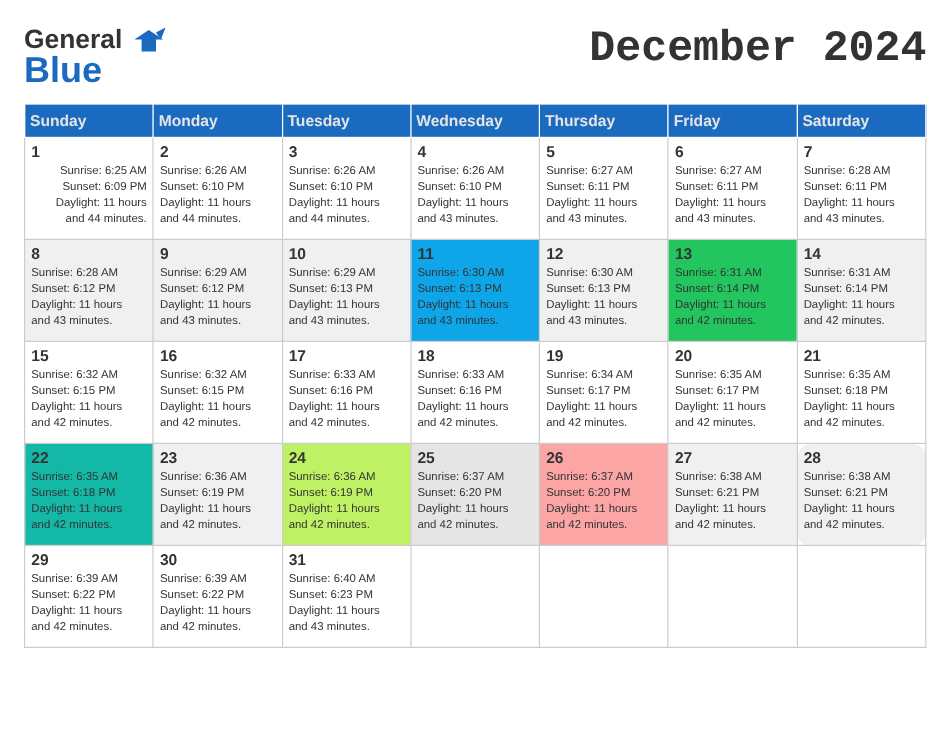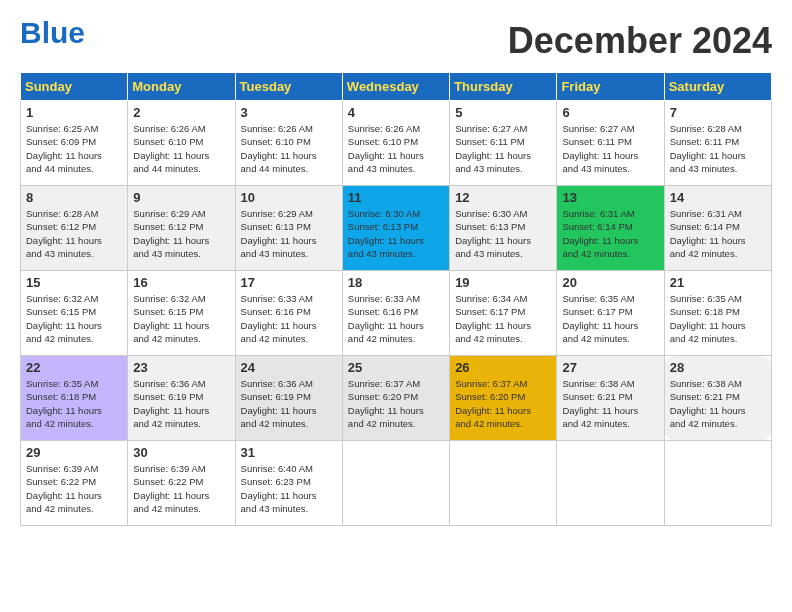--- a/index.html
+++ b/index.html
@@ -21,37 +21,38 @@
       flex-direction: column;
       align-items: flex-start;
     }
     .logo-line {
       display: flex;
       align-items: center;
       gap: 4px;
     }
     .title-area {
       text-align: right;
+      font-family: Liberation Mono, monospace;
     }
     .month-title {
       font-size: 36px;
       font-weight: bold;
       color: #333;
     }
     .subtitle {
       font-size: 14px;
       color: #555;
     }
     .calendar {
       width: 100%;
       border-collapse: collapse;
     }
     .calendar th {
       background: #1a6bbf;
-      color: #fde047;
+      color: #e5e5e5;
       font-size: 13px;
       font-weight: bold;
       padding: 6px 4px;
       text-align: left;
       border: 1px solid #fff;
     }
     .calendar td {
       border: 1px solid #ccc;
       vertical-align: top;
       padding: 4px 5px;
@@ -77,20 +78,29 @@
     }
     .empty {
       background: #fff !important;
     }
   </style>
 </head>
 <body>
 
 <div class="header-area">
   <div class="logo">
+    <div class="logo-line">
+      <span style="font-size:22px;font-weight:bold;">
+        <span style="color:#333;">General</span>
+        <svg width="28" height="22" viewBox="0 0 28 22" style="vertical-align:middle;margin-left:2px;">
+          <polygon points="14,2 26,10 20,10 20,20 8,20 8,10 2,10" fill="#1a6bbf"></polygon>
+          <polygon points="20,4 28,0 24,10" fill="#1a6bbf"></polygon>
+        </svg>
+      </span>
+    </div>
     <div style="font-size:30px;font-weight:bold;color:#1a6bbf;margin-top:-4px;">Blue</div>
   </div>
   <div class="title-area">
     <div class="month-title">December 2024</div>
   </div>
 </div>
 
 <table class="calendar" id="cal-table">
   <thead id="cal-head">
       <tr>
@@ -100,21 +110,21 @@
         <th>Wednesday</th>
         <th>Thursday</th>
         <th>Friday</th>
         <th>Saturday</th>
       </tr>
     </thead>
   <tbody id="cal-body">
       <tr>
         <td>
           <span class="day-num">1</span>
-          <div class="day-info" style="white-space: pre-line;">Sunrise: 6:25 AM
+          <div class="day-info" style="white-space: pre-line; text-align: right;">Sunrise: 6:25 AM
 Sunset: 6:09 PM
 Daylight: 11 hours
 and 44 minutes.</div>
         </td>
         <td>
           <span class="day-num">2</span>
           <div class="day-info" style="white-space: pre-line;">Sunrise: 6:26 AM
 Sunset: 6:10 PM
 Daylight: 11 hours
 and 44 minutes.</div>
@@ -251,49 +261,49 @@
         </td>
         <td>
           <span class="day-num">21</span>
           <div class="day-info" style="white-space: pre-line;">Sunrise: 6:35 AM
 Sunset: 6:18 PM
 Daylight: 11 hours
 and 42 minutes.</div>
         </td>
       </tr>
       <tr>
-        <td style="background: #c4b5fd;">
+        <td style="background: #14b8a6;">
           <span class="day-num">22</span>
           <div class="day-info" style="white-space: pre-line;">Sunrise: 6:35 AM
 Sunset: 6:18 PM
 Daylight: 11 hours
 and 42 minutes.</div>
         </td>
         <td style="background: rgb(240, 240, 240);">
           <span class="day-num">23</span>
           <div class="day-info" style="white-space: pre-line;">Sunrise: 6:36 AM
 Sunset: 6:19 PM
 Daylight: 11 hours
 and 42 minutes.</div>
         </td>
-        <td style="background: #e5e5e5;">
+        <td style="background: #bef264;">
           <span class="day-num">24</span>
           <div class="day-info" style="white-space: pre-line;">Sunrise: 6:36 AM
 Sunset: 6:19 PM
 Daylight: 11 hours
 and 42 minutes.</div>
         </td>
         <td style="background: #e5e5e5;">
           <span class="day-num">25</span>
           <div class="day-info" style="white-space: pre-line;">Sunrise: 6:37 AM
 Sunset: 6:20 PM
 Daylight: 11 hours
 and 42 minutes.</div>
         </td>
-        <td style="background: #eab308;">
+        <td style="background: #fca5a5;">
           <span class="day-num">26</span>
           <div class="day-info" style="white-space: pre-line;">Sunrise: 6:37 AM
 Sunset: 6:20 PM
 Daylight: 11 hours
 and 42 minutes.</div>
         </td>
         <td style="background: rgb(240, 240, 240);">
           <span class="day-num">27</span>
           <div class="day-info" style="white-space: pre-line;">Sunrise: 6:38 AM
 Sunset: 6:21 PM

